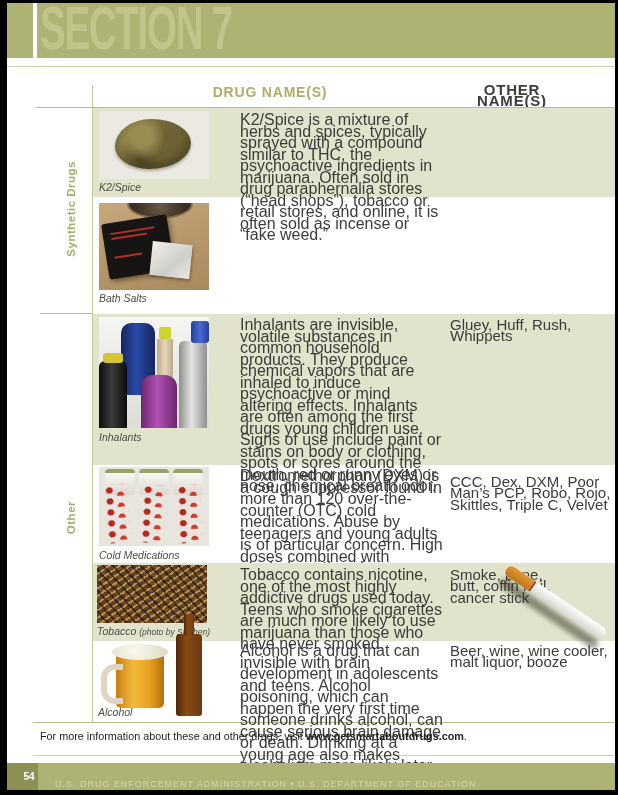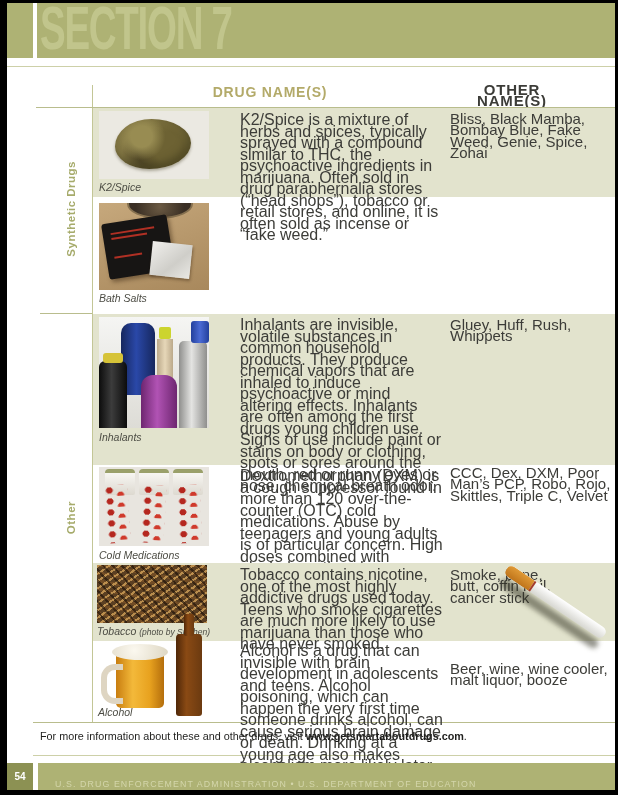--- a/index.html
+++ b/index.html
@@ -129,21 +129,21 @@
   .cig{position:absolute;left:503px;top:561px;width:118px;height:12px;transform:rotate(34deg);
      transform-origin:left top;border-radius:6px/5px;overflow:hidden;
      background:linear-gradient(#ffffff,#d6d6d0);}
   .cig .filter{position:absolute;left:0;top:0;width:30px;height:12px;
      background:linear-gradient(#e09a36,#bf741a);border-right:2px solid #a33c2a;}
 
   
   .info-line{position:absolute;left:33px;top:727px;font-size:10.8px;color:#1f1f1d;}
   .info-line b{font-weight:bold;}
   .pagebox{position:absolute;left:0;top:760px;width:26px;height:27px;background:#8c9153;
-     color:#fff;font-size:10px;font-weight:bold;display:flex;align-items:center;justify-content:center;}
+     color:#fff;font-size:10px;font-weight:bold;display:flex;align-items:center;justify-content:center;padding-left:9px;}
   .footbar{position:absolute;left:31px;top:760px;width:577px;height:41px;background:#aeb274;
      display:flex;align-items:center;}
   .footbar span{margin-left:17px;font-size:8.8px;color:#d4d6ab;letter-spacing:1.1px;}
 </style>
 </head>
 <body>
 
 <div class="page">
 
   <div class="banner">
@@ -167,21 +167,20 @@
   <div class="vlabel g2">
     <span>Other</span>
   </div>
 
   <div class="row beige r1">
     <div class="img ph-k2">
         <div class="blob"></div>
       </div>
     <div class="caption" style="top:73px">K2/Spice</div>
     <div class="desc" style="top:6px">K2/Spice is a mixture of herbs and spices, typically sprayed with a compound similar to THC, the psychoactive ingredients in marijuana. Often sold in drug paraphernalia stores (“head shops”), tobacco or retail stores, and online, it is often sold as incense or “fake weed.”</div>
-    <div class="other" style="top:5px">Bliss, Black Mamba, Bombay Blue, Fake Weed, Genie, Spice, Zohai</div>
   </div>
 
   <div class="row r2">
     <div class="img ph-bath">
       <div class="tin"></div>
       <div class="pack">
           <i></i>
           <i></i>
           <i></i>
         </div>
@@ -208,21 +207,21 @@
     <div class="img ph-cold">
       <div class="tub t1"></div>
         <div class="tub t2"></div>
         <div class="tub t3"></div>
       <div class="pills p1"></div>
         <div class="pills p2"></div>
         <div class="pills p3"></div>
     </div>
     <div class="caption" style="top:82px">Cold Medications</div>
     <div class="desc" style="top:3px">Dextromethorphan (DXM) is a cough suppressor found in more than 120 over-the-counter (OTC) cold medications. Abuse by teenagers and young adults is of particular concern. High doses combined with alcohol or other drugs may cause death.</div>
-    <div class="other" style="top:0">CCC, Dex, DXM, Poor Man’s PCP, Robo, Rojo, Skittles, Triple C, Velvet</div>
+    <div class="other" style="top:9px">CCC, Dex, DXM, Poor Man’s PCP, Robo, Rojo, Skittles, Triple C, Velvet</div>
   </div>
 
   <div class="row beige r5">
     <div class="img ph-tob"></div>
     <div class="caption" style="top:62px;left:4px">
       <span>Tobacco</span>
       <span class="credit">(photo by Sjschen)</span>
     </div>
     <div class="desc" style="top:6px">Tobacco contains nicotine, one of the most highly addictive drugs used today. Teens who smoke cigarettes are much more likely to use marijuana than those who have never smoked.</div>
     <div class="other" style="top:6px;width:120px">Smoke, bone, butt, coffin nail, cancer stick</div>
@@ -233,21 +232,21 @@
       <div class="filter"></div>
     </div>
 
   <div class="row r6">
     <div class="img ph-alc">
       <div class="mug"></div>
       <div class="bottle"></div>
     </div>
     <div class="caption" style="top:62px;left:5px">Alcohol</div>
     <div class="desc" style="top:1px">Alcohol is a drug that can invisible with brain development in adolescents and teens. Alcohol poisoning, which can happen the very first time someone drinks alcohol, can cause serious brain damage or death. Drinking at a young age also makes alcoholism more likely later in life.</div>
-    <div class="other" style="top:19px">Beer, wine, wine cooler, malt liquor, booze</div>
+    <div class="other" style="top:1px">Beer, wine, wine cooler, malt liquor, booze</div>
   </div>
 
   <div class="info-line"><span>For more information about these and other drugs, visit </span><b>www.getsmartaboutdrugs.com</b><span>.</span></div>
 
   <div class="pagebox">54</div>
   <div class="footbar">
     <span>U.S. DRUG ENFORCEMENT ADMINISTRATION • U.S. DEPARTMENT OF EDUCATION</span>
   </div>
 
 </div>

